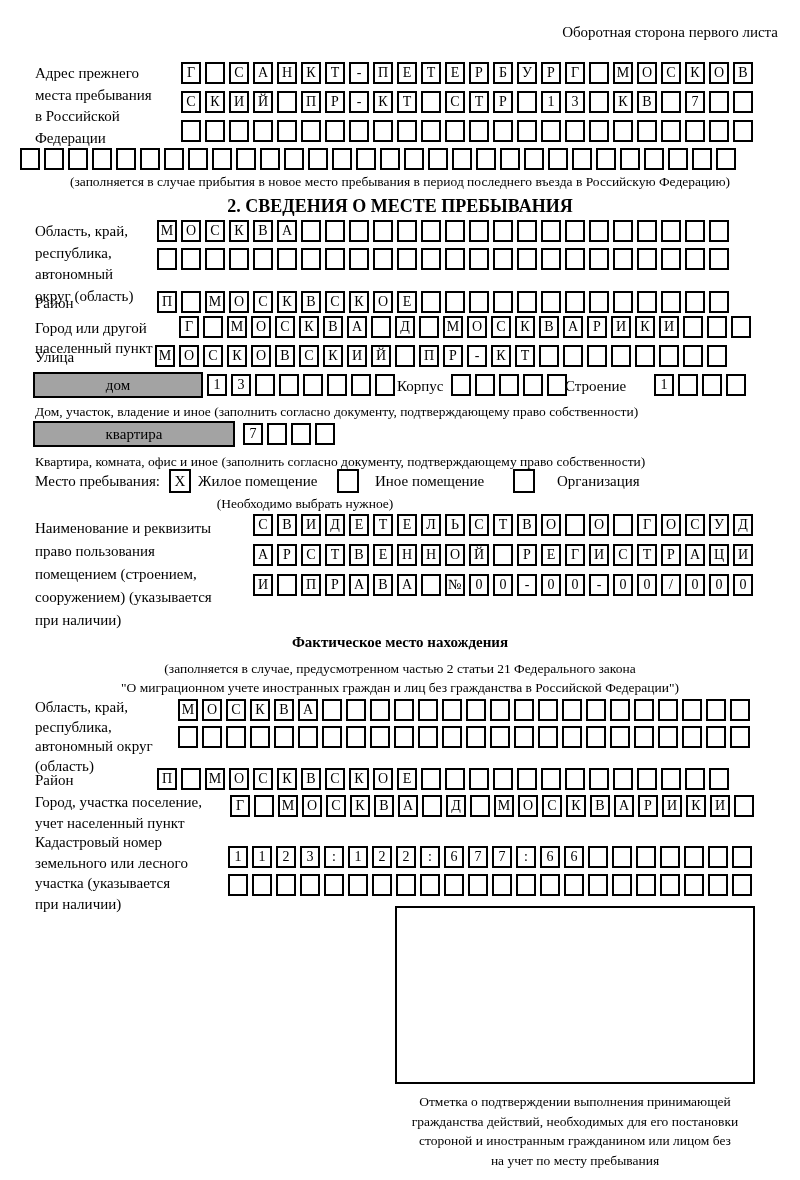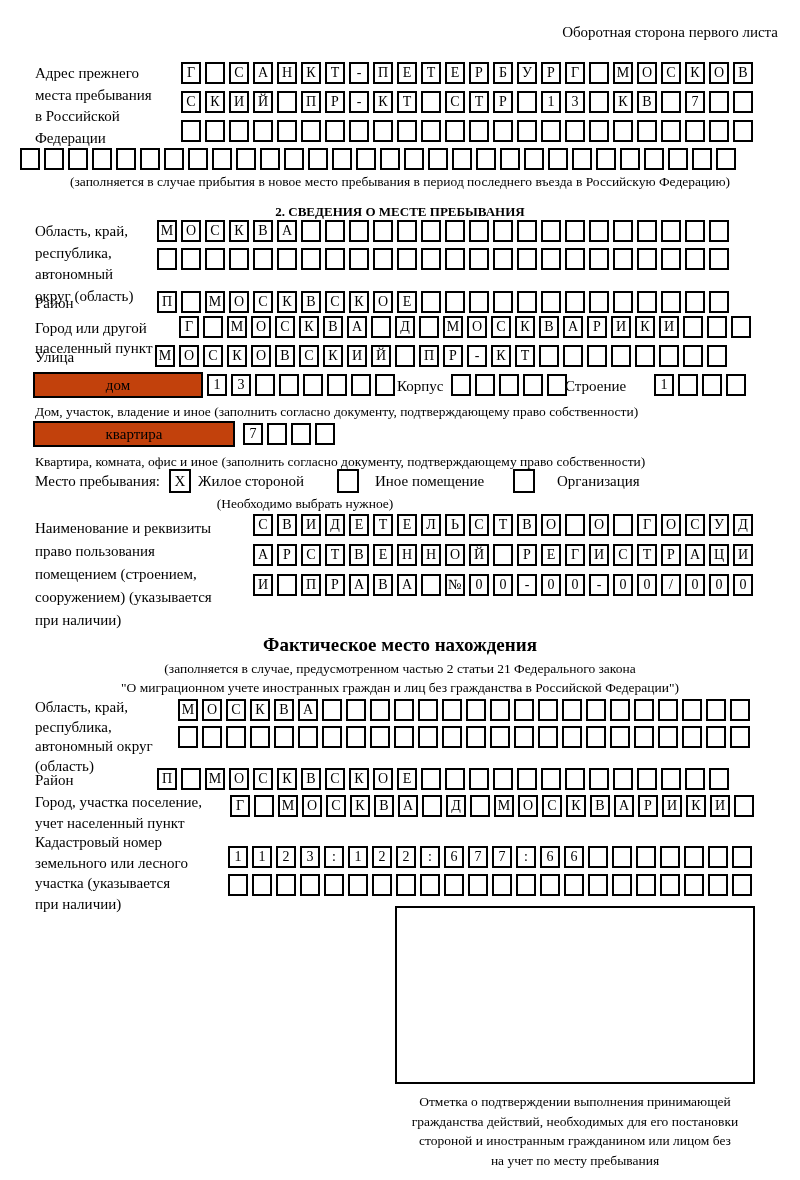--- a/index.html
+++ b/index.html
@@ -14,21 +14,21 @@
   .cellrow{position:absolute;display:flex;gap:4px;}
   .cb{
     box-sizing:border-box;flex:0 0 20px;width:20px;height:22px;
     border:2px solid #000;background:#fff;
     display:flex;align-items:center;justify-content:center;
     font-size:14px;line-height:1;color:#000;
   }
   .cbx{position:absolute;box-sizing:border-box;width:22px;height:24px;border:2px solid #000;
     display:flex;align-items:center;justify-content:center;font-size:15px;background:#fff;}
   .wbox{
-    position:absolute;box-sizing:border-box;height:26px;border:2px solid #000;background:#c2410c;
+    position:absolute;box-sizing:border-box;height:26px;border:2px solid #000;background:#a3a3a3;
     display:flex;align-items:center;justify-content:center;font-size:15px;
   }
   .bigbox{position:absolute;box-sizing:border-box;border:2px solid #000;background:#fff;}
   .note{position:absolute;font-size:15px;color:#000;}
 </style>
 </head>
 <body>
 
 <div class="page">
 
@@ -145,21 +145,21 @@
       <span class="cb"></span>
       <span class="cb"></span>
       <span class="cb"></span>
       <span class="cb"></span>
       <span class="cb"></span>
       <span class="cb"></span>
       <span class="cb"></span>
     </div>
   <div class="cap center" style="left:0;top:174px;width:800px">(заполняется в случае прибытия в новое место пребывания в период последнего въезда в Российскую Федерацию)</div>
 
-  <div class="cap center bold" style="left:0;top:204px;width:800px;font-size:13px">2. СВЕДЕНИЯ О МЕСТЕ ПРЕБЫВАНИЯ</div>
+  <div class="cap center bold" style="left:0;top:196px;width:800px;font-size:18px">2. СВЕДЕНИЯ О МЕСТЕ ПРЕБЫВАНИЯ</div>
 
   <div class="lbl" style="left:35px;top:221px;width:130px">
       <div>Область, край,</div>
       <div>республика,</div>
       <div>автономный</div>
       <div>округ (область)</div>
     </div>
   <div class="cellrow" style="left:157px;top:220px">
       <span class="cb">М</span>
       <span class="cb">О</span>
@@ -332,21 +332,21 @@
   <div class="cellrow" style="left:243px;top:423px">
       <span class="cb">7</span>
       <span class="cb"></span>
       <span class="cb"></span>
       <span class="cb"></span>
     </div>
   <div class="cap" style="left:35px;top:454px">Квартира, комната, офис и иное (заполнить согласно документу, подтверждающему право собственности)</div>
 
   <div class="lbl" style="left:35px;top:471px">Место пребывания:</div>
   <div class="cbx" style="left:169px;top:469px">X</div>
-  <div class="lbl" style="left:198px;top:471px">Жилое стороной</div>
+  <div class="lbl" style="left:198px;top:471px">Жилое помещение</div>
   <div class="cbx" style="left:337px;top:469px"></div>
   <div class="lbl" style="left:375px;top:471px">Иное помещение</div>
   <div class="cbx" style="left:513px;top:469px"></div>
   <div class="lbl" style="left:557px;top:471px">Организация</div>
   <div class="cap center" style="left:175px;top:496px;width:260px">(Необходимо выбрать нужное)</div>
 
   <div class="lbl" style="left:35px;top:517px;width:215px;line-height:23px">
       <div>Наименование и реквизиты</div>
       <div>право пользования</div>
       <div>помещением (строением,</div>
@@ -416,21 +416,21 @@
       <span class="cb">0</span>
       <span class="cb">-</span>
       <span class="cb">0</span>
       <span class="cb">0</span>
       <span class="cb">/</span>
       <span class="cb">0</span>
       <span class="cb">0</span>
       <span class="cb">0</span>
     </div>
 
-  <div class="cap center bold" style="left:0;top:634px;width:800px;font-size:19px">Фактическое место нахождения</div>
+  <div class="cap center bold" style="left:0;top:634px;width:800px;font-size:15px">Фактическое место нахождения</div>
   <div class="cap center" style="left:0;top:659px;width:800px;line-height:19px">
       <div>(заполняется в случае, предусмотренном частью 2 статьи 21 Федерального закона</div>
       <div>"О миграционном учете иностранных граждан и лиц без гражданства в Российской Федерации")</div>
     </div>
 
   <div class="lbl" style="left:35px;top:698px;width:150px;line-height:19.5px">
       <div>Область, край,</div>
       <div>республика,</div>
       <div>автономный округ</div>
       <div>(область)</div>

